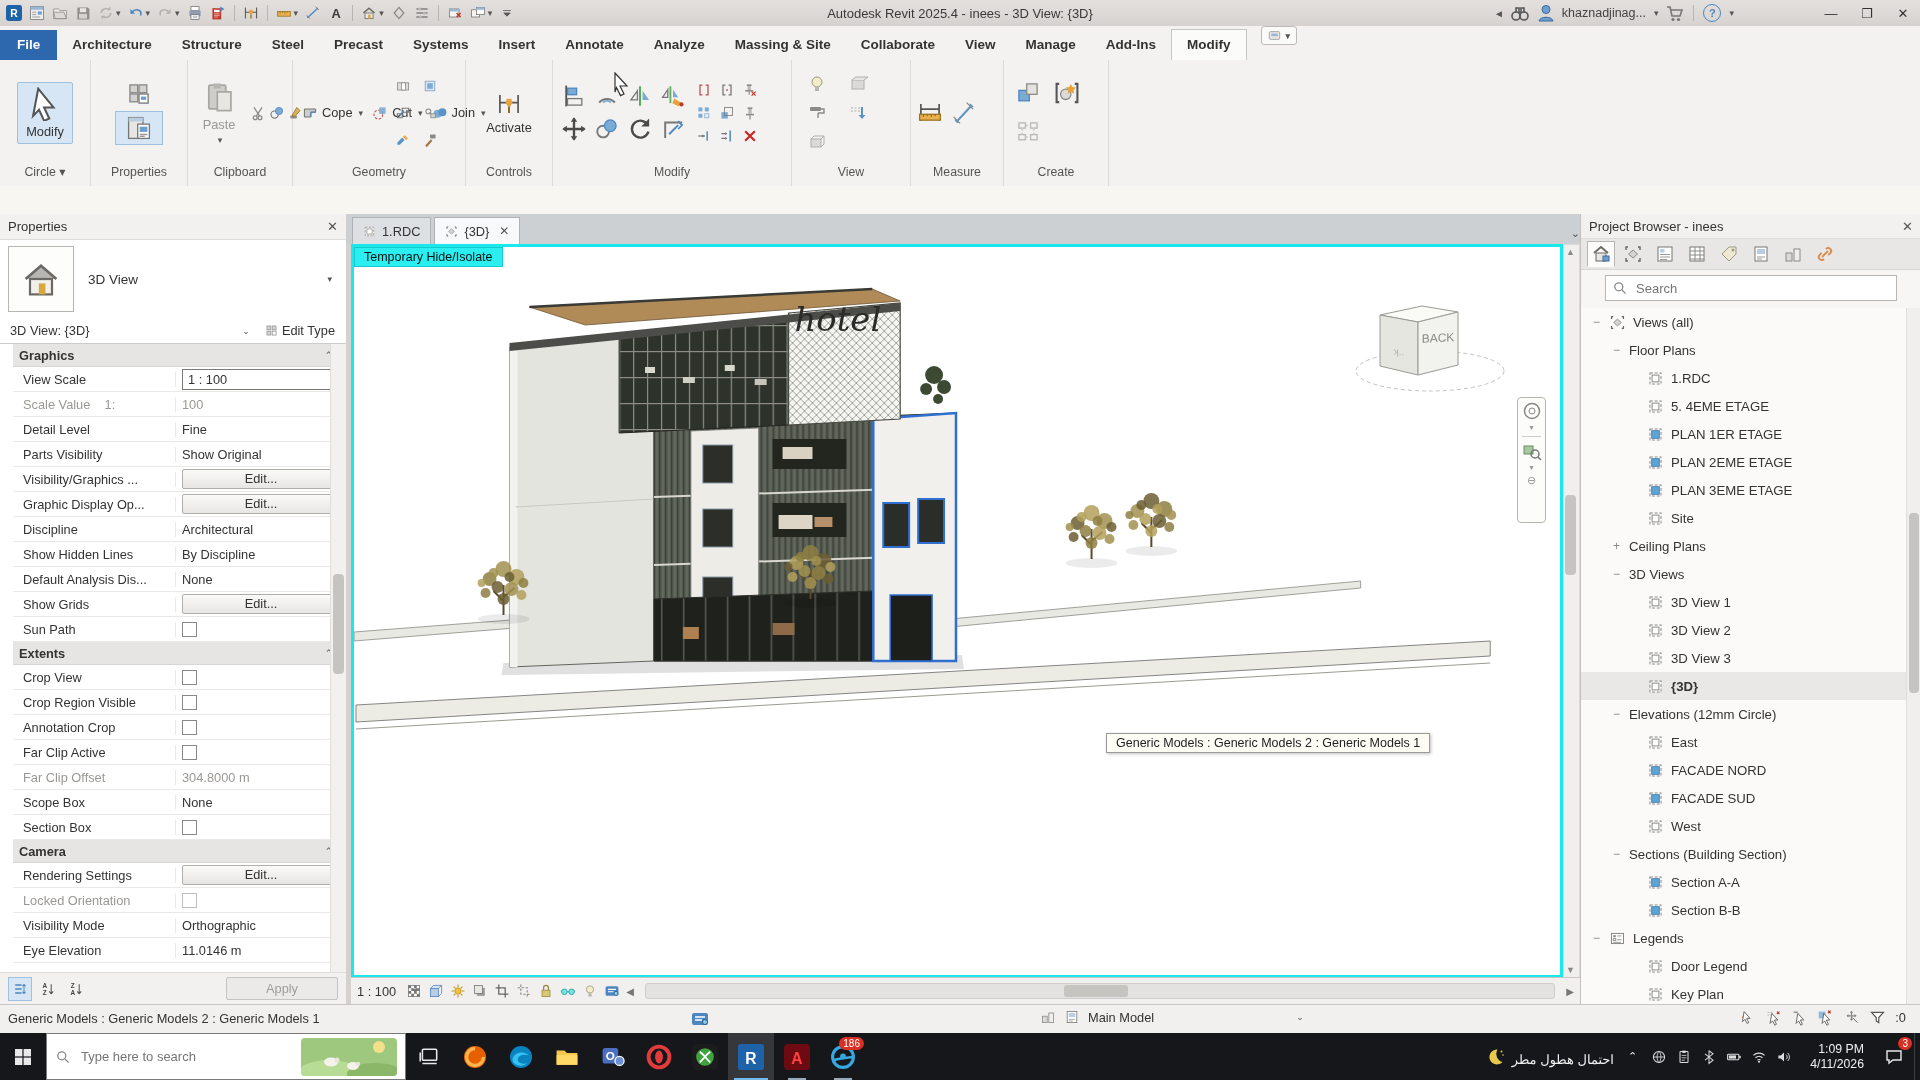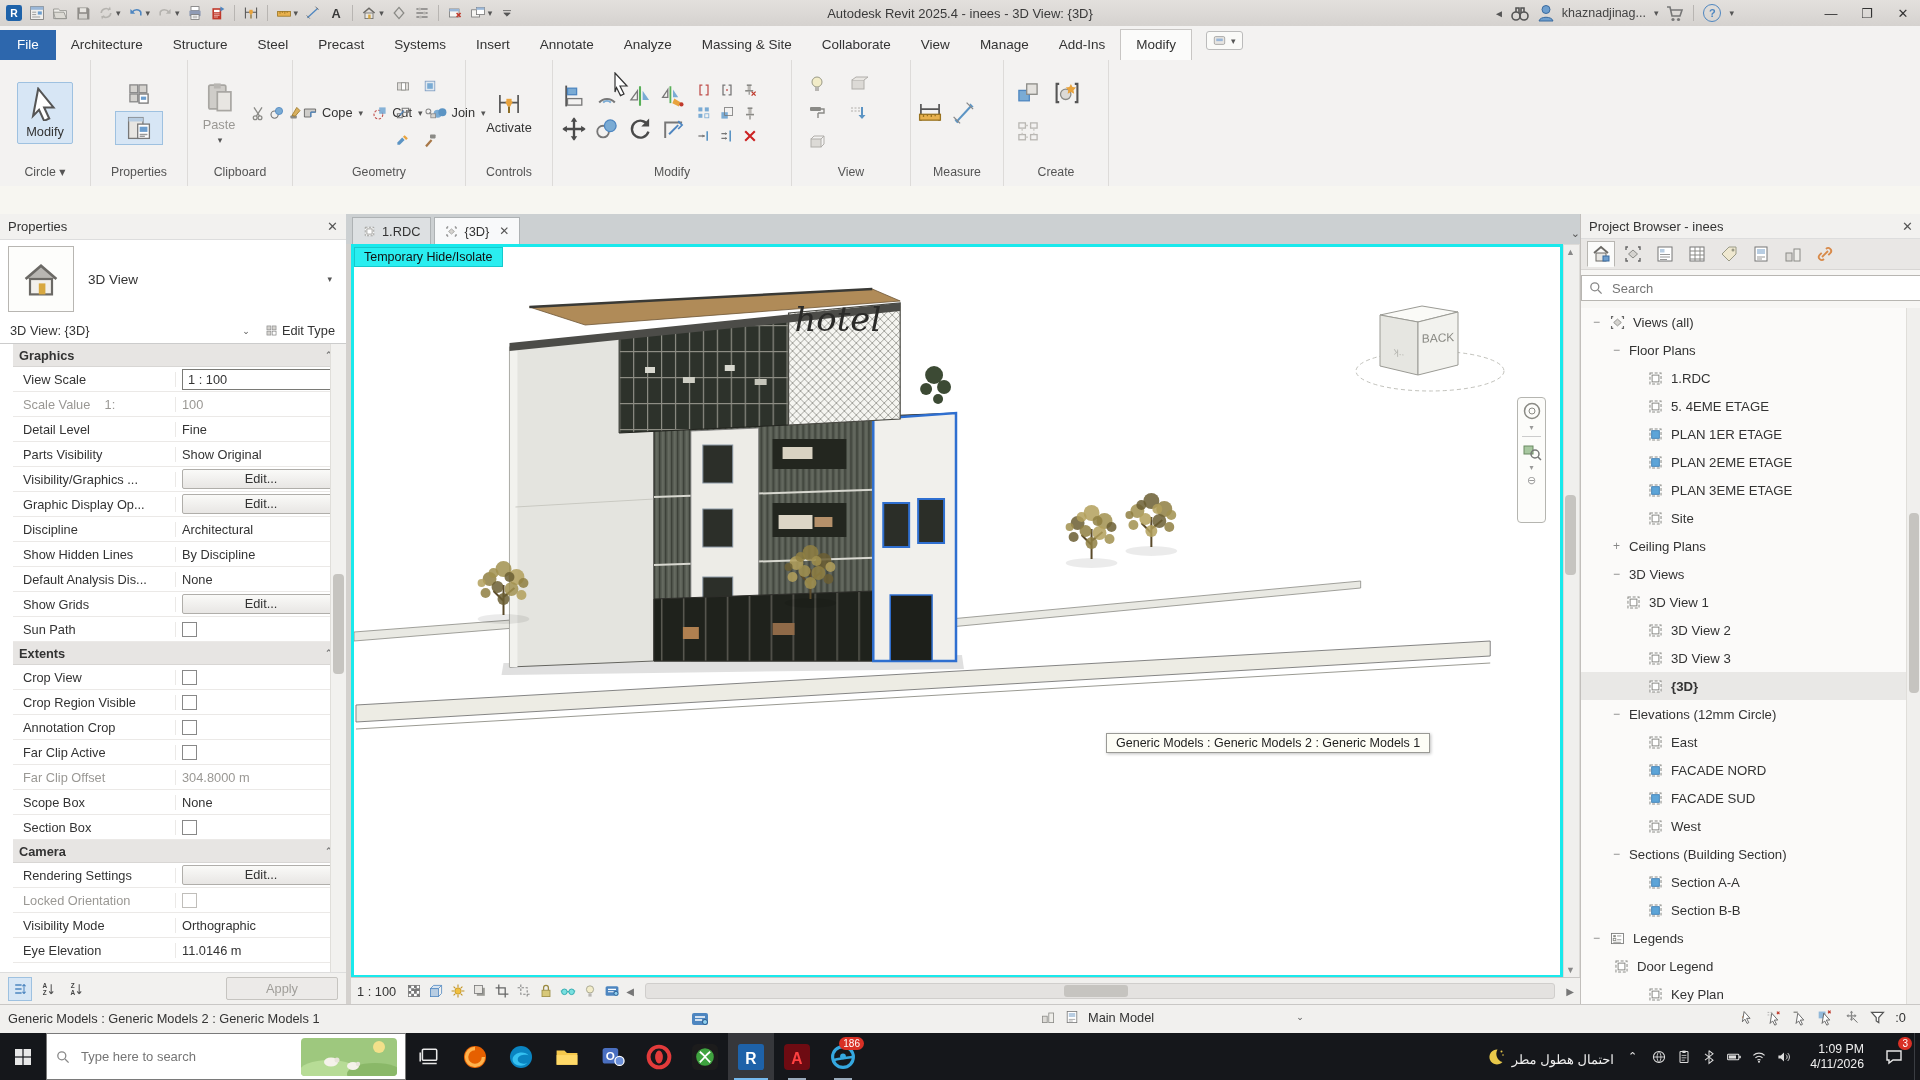--- a/index.html
+++ b/index.html
@@ -11,21 +11,21 @@
   
   .titlebar{position:absolute;left:0;top:0;width:100%;height:26px;background:linear-gradient(#e3e0dd,#d5d2cf);display:flex;align-items:center;border-bottom:1px solid #c2bfbc;}
   #qat{display:flex;align-items:center;gap:3px;padding-left:4px;}
   .qitem{display:flex;align-items:center;padding:1px 2px;}
   .qsep{width:1px;height:16px;background:#b8b5b2;margin:0 3px;}
   .tb-title{position:absolute;left:50%;transform:translateX(-50%);font-size:13px;color:#3a3a3a;white-space:nowrap;}
   .tb-right{position:absolute;right:2px;top:0;height:26px;display:flex;align-items:center;gap:6px;font-size:12.5px;color:#444;}
   .winbtn{width:30px;height:24px;display:flex;align-items:center;justify-content:center;font-size:13px;color:#333;}
   .helpcirc{width:16px;height:16px;border:1.6px solid #4e86c0;border-radius:50%;color:#4e86c0;font-size:11px;font-weight:bold;display:flex;align-items:center;justify-content:center;}
   
-  .tabrow{position:absolute;left:0;top:26px;width:100%;height:34px;background:#f3f2f1;display:flex;align-items:center;}
+  .tabrow{position:absolute;left:0;top:26px;width:100%;height:34px;background:#f3f2f1;display:flex;align-items:flex-start;font-weight:bold;}
   #ribbon-tabs{display:flex;align-items:flex-end;height:100%;}
   .rtab{padding:7px 15px 8px;font-size:13.5px;color:#333;white-space:nowrap;}
   .rtab.file{background:#2d67ad;color:#fff;padding:7px 17px 8px;}
   .rtab.active{background:#fbfbfa;border:1px solid #c8c6c4;border-bottom:none;}
   .rib-opt{display:flex;align-items:center;gap:3px;margin-left:14px;margin-bottom:5px;border:1px solid #bbb;border-radius:3px;background:#fafaf8;padding:2px 6px;}
   
   .ribbon{position:absolute;left:0;top:60px;width:100%;height:126px;background:#f3f2f1;border-bottom:1px solid #c9c7c5;display:flex;}
   .panel{display:flex;flex-direction:column;border-right:1px solid #dddbd9;}
   .pbody{flex:1;display:flex;align-items:center;padding:4px 6px;gap:6px;}
   .plabel{height:19px;text-align:center;font-size:12.3px;color:#555;padding-bottom:2px;}
@@ -94,21 +94,21 @@
   .vcb-ic{width:18px;height:18px;display:flex;align-items:center;justify-content:center;}
   .hsb{flex:1;height:14px;background:#e4e2e0;border:1px solid #d0cecc;border-radius:3px;position:relative;margin:0 6px;}
   .hsb .thumb{position:absolute;left:46%;width:64px;top:1px;bottom:1px;background:#c6c4c0;border-radius:3px;}
   .vcb .arrbtn{color:#777;font-size:10px;}
   
   .browser{position:absolute;left:1580px;top:0;width:340px;height:790px;background:#f7f6f4;border-left:1px solid #c2bfbc;display:flex;flex-direction:column;}
   .br-head{height:24px;display:flex;align-items:center;justify-content:space-between;padding:0 8px;font-size:13px;background:#f2f1ef;border-bottom:1px solid #ddd;gap:8px;}
   .br-tools{height:30px;display:flex;align-items:center;gap:4px;padding:0 6px;background:#e9e7e5;border-bottom:1px solid #d8d6d4;}
   .br-tool{width:26px;height:24px;display:flex;align-items:center;justify-content:center;border:1px solid transparent;}
   .br-tool.on{background:#fbfbfa;border-color:#b8b6b2;border-bottom-color:#fbfbfa;}
-  .br-search{margin:5px 0;height:24px;border:1px solid #b8b6b2;background:#fff;display:flex;align-items:center;padding:0 6px;gap:6px;}
+  .br-search{margin:5px 24px;height:24px;border:1px solid #b8b6b2;background:#fff;display:flex;align-items:center;padding:0 6px;gap:6px;}
   .br-search input{border:none;outline:none;flex:1;font-size:13px;color:#333;font-family:"Liberation Sans",sans-serif;background:transparent;}
   .br-tree{flex:1;background:#fbfaf9;overflow:hidden;position:relative;margin-top:2px;}
   .trow{display:flex;align-items:center;height:28px;gap:7px;font-size:13.2px;color:#333;white-space:nowrap;}
   .trow .texp{width:11px;color:#888;font-size:12px;text-align:center;flex:none;}
   .trow .tic{width:17px;height:17px;flex:none;}
   .trow.sel{background:#e9e8e6;font-weight:bold;}
   .br-scroll{position:absolute;right:0;top:0;bottom:0;width:14px;background:#f0efed;border-left:1px solid #e0deda;}
   .br-scroll .thumb{position:absolute;left:2px;width:10px;height:180px;top:205px;background:#c6c4c0;border-radius:4px;}
   
   .statusbar{position:absolute;left:0;top:1004px;width:100%;height:29px;background:#f1f0ee;border-top:1px solid #c9c7c5;font-size:12.8px;}
@@ -1519,21 +1519,21 @@
             <span>Site</span>
           </div>
           <div class="trow" style="padding-left:30px">
             <span class="texp">+</span>
             <span>Ceiling Plans</span>
           </div>
           <div class="trow" style="padding-left:30px">
             <span class="texp">−</span>
             <span>3D Views</span>
           </div>
-          <div class="trow" style="padding-left:44px">
+          <div class="trow" style="padding-left:66px">
             <span class="tic ic">
               <svg viewBox="0 0 20 20">
                 <rect x="3.5" y="3.5" width="13" height="13" fill="#fff" stroke="#8a8a86" stroke-width="1.2" stroke-dasharray="3.5 2"></rect>
                 <rect x="6" y="6" width="8" height="8" fill="none" stroke="#8a8a86" stroke-width="1.2"></rect>
               </svg>
             </span>
             <span>3D View 1</span>
           </div>
           <div class="trow" style="padding-left:66px">
             <span class="tic ic">
@@ -1630,21 +1630,21 @@
               <svg viewBox="0 0 20 20">
                 <rect x="3" y="4" width="14" height="12" fill="#fff" stroke="#777"></rect>
                 <rect x="5" y="6" width="3" height="2.5" fill="#8a8a86"></rect>
                 <path d="M9.5 7h5" stroke="#8a8a86"></path>
                 <rect x="5" y="10" width="3" height="2.5" fill="none" stroke="#8a8a86"></rect>
                 <path d="M9.5 11.5h5M5 14.5h9" stroke="#8a8a86"></path>
               </svg>
             </span>
             <span>Legends</span>
           </div>
-          <div class="trow" style="padding-left:32px">
+          <div class="trow" style="padding-left:66px">
             <span class="tic ic">
               <svg viewBox="0 0 20 20">
                 <rect x="3.5" y="3.5" width="13" height="13" fill="#fff" stroke="#8a8a86" stroke-width="1.2" stroke-dasharray="3.5 2"></rect>
                 <rect x="6" y="6" width="8" height="8" fill="none" stroke="#8a8a86" stroke-width="1.2"></rect>
               </svg>
             </span>
             <span>Door Legend</span>
           </div>
           <div class="trow" style="padding-left:66px">
             <span class="tic ic">

